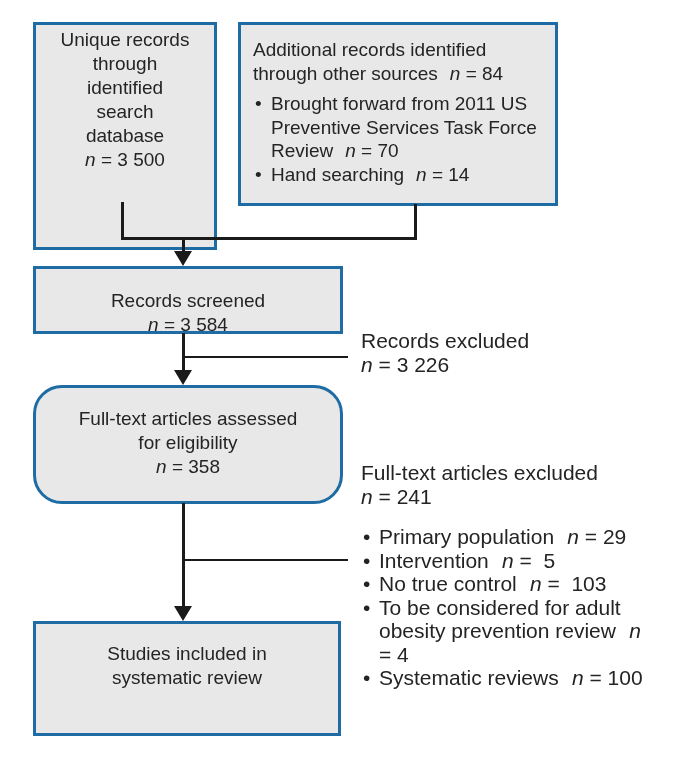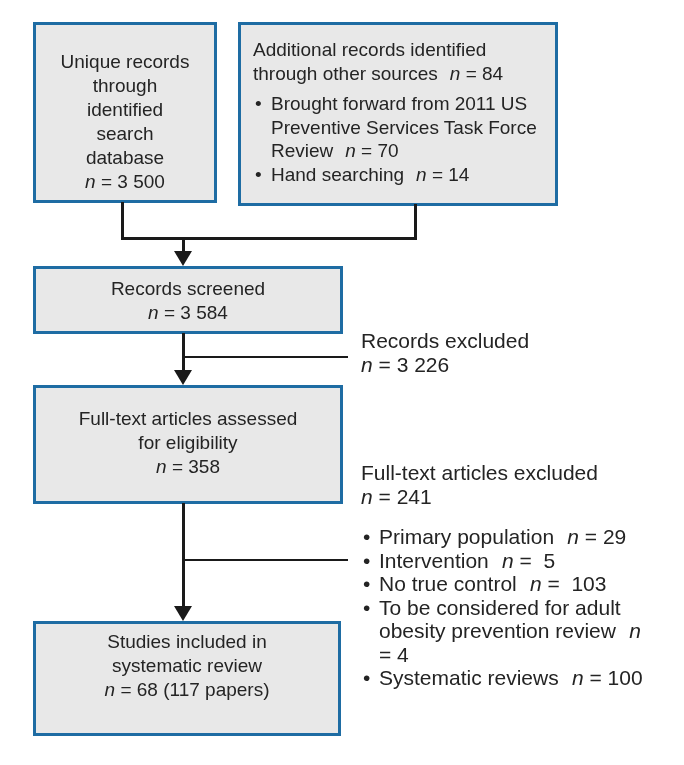--- a/index.html
+++ b/index.html
@@ -28,25 +28,25 @@
   .blist li::before{content:"\2022";position:absolute;left:2px;}
   .note{position:absolute;font-size:21px;line-height:23.5px;text-align:left;}
   .note .blist{margin-top:17px;}
   .cline{position:absolute;background:var(--line);}
   .ahead{
     position:absolute;width:0;height:0;
     border-left:9px solid transparent;border-right:9px solid transparent;
     border-top:15px solid var(--line);
   }
   
-  #box-unique{left:33px;top:22px;width:184px;height:181px;padding-top:25px;}
+  #box-unique{left:33px;top:22px;width:184px;height:228px;padding-top:3px;}
   #box-additional{left:238px;top:22px;width:320px;height:184px;padding:13px 10px 8px 12px;}
-  #box-screened{left:33px;top:266px;width:310px;height:68px;padding-top:8px;}
-  #box-fulltext{left:33px;top:385px;width:310px;height:119px;padding-top:19px;}
-  #box-studies{left:33px;top:621px;width:308px;height:115px;padding-top:6px;}
+  #box-screened{left:33px;top:266px;width:310px;height:68px;padding-top:20px;}
+  #box-fulltext{left:33px;top:385px;width:310px;height:119px;padding-top:19px;border-radius:29px;}
+  #box-studies{left:33px;top:621px;width:308px;height:115px;padding-top:18px;}
   #note-records-excluded{left:361px;top:329px;}
   #note-fulltext-excluded{left:361px;top:461px;width:297px;}
   #v-from-unique{left:121px;top:202px;width:3px;height:38px;}
   #v-from-additional{left:414px;top:204px;width:3px;height:36px;}
   #h-merge{left:121px;top:237px;width:296px;height:3px;}
   #stem-1{left:182px;top:238px;width:3px;height:16px;}
   #head-1{left:174px;top:251px;}
   #stem-2{left:182px;top:333px;width:3px;height:39px;}
   #head-2{left:174px;top:370px;}
   #branch-1{left:185px;top:356px;width:163px;height:1.5px;}
@@ -114,16 +114,15 @@
       <li><span>Intervention</span> <i class="nvar gap">n</i> <span class="nval">=  5</span></li>
       <li><span>No true control</span> <i class="nvar gap">n</i> <span class="nval">=  103</span></li>
       <li><span>To be considered for adult obesity prevention review</span> <i class="nvar gap">n</i> <span class="nval">= 4</span></li>
       <li><span>Systematic reviews</span> <i class="nvar gap">n</i> <span class="nval">= 100</span></li>
     </ul>
   </div>
 
   <div class="fbox" id="box-studies">
     <div>Studies included in</div>
     <div>systematic review</div>
-    <div class="count"><i class="nvar">n</i> <span class="nval">= 68 (117 papers)</span></div>
   </div>
 
 </div>
 
 </body></html>

